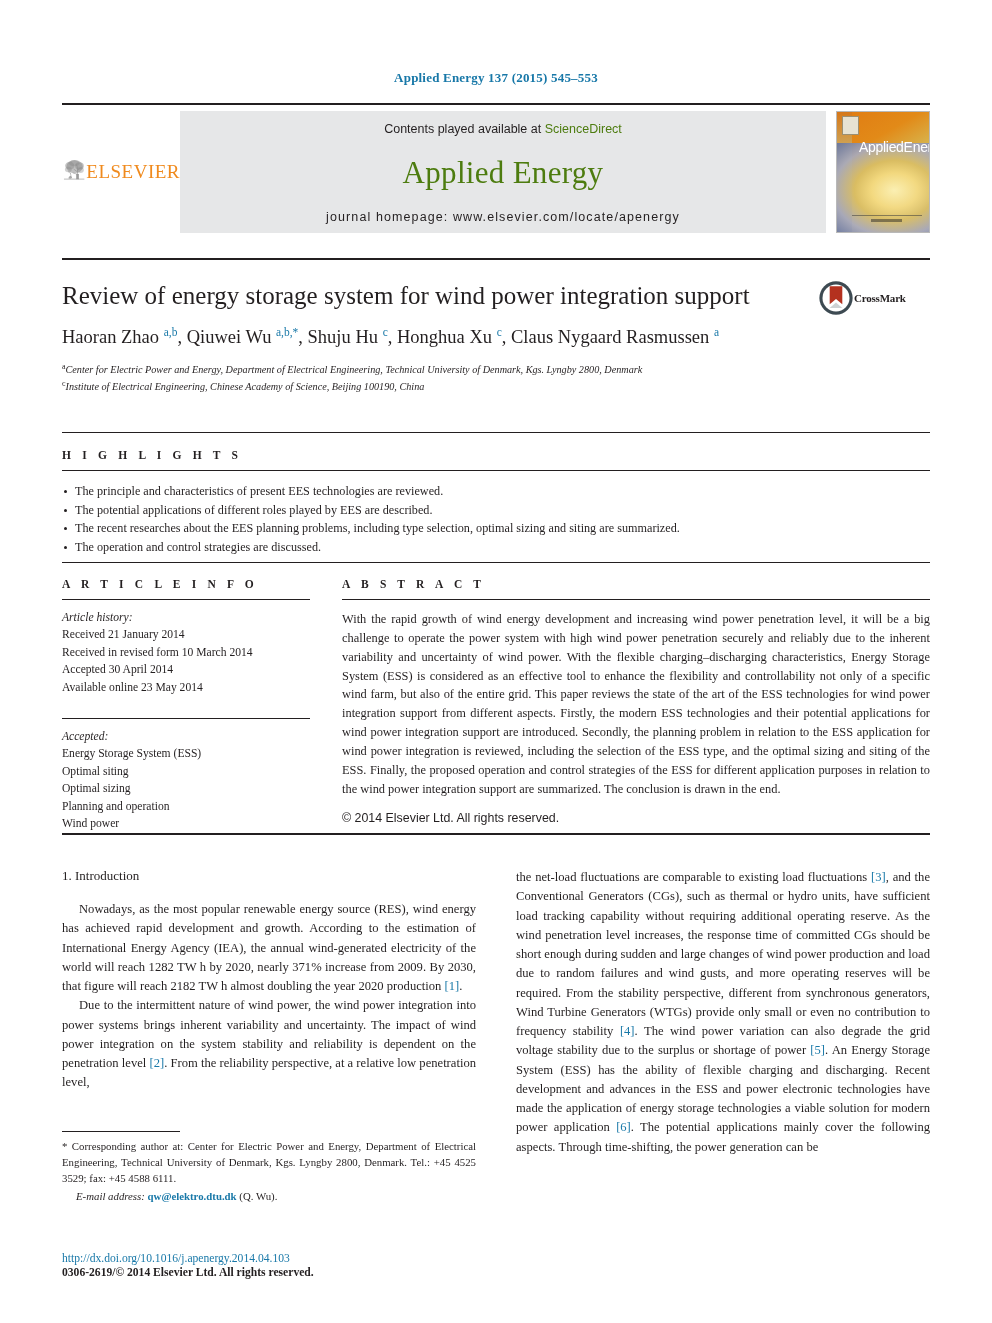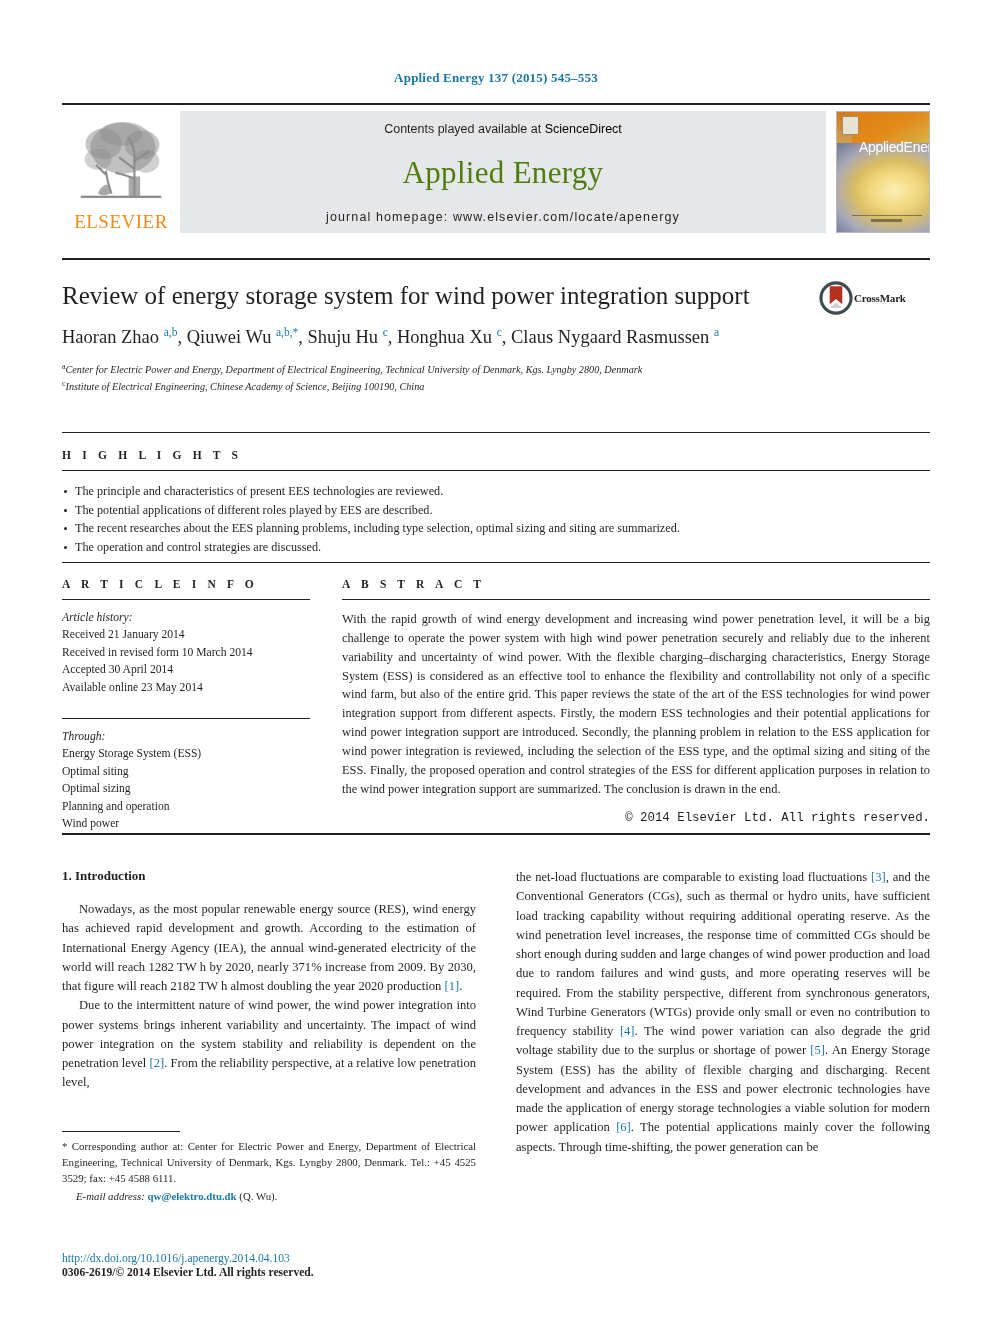--- a/index.html
+++ b/index.html
@@ -44,21 +44,21 @@
   }
   .masthead-row {
     display: flex;
     align-items: stretch;
     height: 122px;
   }
   .elsevier-logo {
     width: 118px;
     flex: 0 0 118px;
     display: flex;
-    flex-direction: column;
+    flex-direction: row;
     justify-content: flex-end;
     align-items: center;
     padding-bottom: 2px;
   }
   .elsevier-tree {
     width: 96px; height: 92px;
     display: block;
   }
   .elsevier-word {
     font-family: "Liberation Serif", serif;
@@ -76,21 +76,21 @@
     justify-content: space-between;
     align-items: center;
     padding: 11px 0 9px 0;
   }
   .contents-line {
     font-family: "Liberation Sans", sans-serif;
     font-size: 12.5px;
     color: #231f20;
   }
   .contents-line .sd {
-    color: #000000;
+    color: #4d7c0f;
   }
   .journal-name {
     font-family: "Liberation Serif", serif;
     font-size: 31px;
     color: #4d7c0f;
     letter-spacing: .3px;
   }
   .homepage-line {
     font-family: "Liberation Sans", sans-serif;
     font-size: 12.5px;
@@ -305,24 +305,23 @@
   }
   .abs-text {
     font-family: "Liberation Serif", serif;
     font-size: 12.4px;
     line-height: 1.52;
     color: #231f20;
     text-align: justify;
     margin-top: 10px;
   }
   .abs-copy {
-    font-family: Liberation Mono, monospace;
+    font-family: Liberation Sans, sans-serif;
     font-size: 12.4px;
     color: #231f20;
-    text-align: right;
     margin-top: 13px;
   }
 
   
   .body-rule {
     position: absolute;
     left: 62px; top: 833px;
     width: 868px;
     border-top: 2.5px solid #231f20;
   }
@@ -332,21 +331,21 @@
     width: 868px;
     display: flex;
     gap: 40px;
   }
   .bcol {
     width: 414px;
     flex: 0 0 414px;
   }
   .sec-title {
     font-family: "Liberation Serif", serif;
-    font-weight: bold;
+    font-weight: normal;
     font-size: 13px;
     color: #231f20;
     margin: 0 0 16px 0;
   }
   .para {
     font-family: "Liberation Serif", serif;
     font-size: 12.6px;
     line-height: 1.53;
     color: #231f20;
     text-align: justify;
@@ -509,21 +508,21 @@
         <div>
             <div>Received 21 January 2014</div>
             <div>Received in revised form 10 March 2014</div>
             <div>Accepted 30 April 2014</div>
             <div>Available online 23 May 2014</div>
           </div>
       </div>
       <div class="kw-block">
         <div class="rule-thick"></div>
         <div class="info-body">
-          <div class="it">Through:</div>
+          <div class="it">Accepted:</div>
           <div>
               <div>Energy Storage System (ESS)</div>
               <div>Optimal siting</div>
               <div>Optimal sizing</div>
               <div>Planning and operation</div>
               <div>Wind power</div>
             </div>
         </div>
       </div>
     </div>

